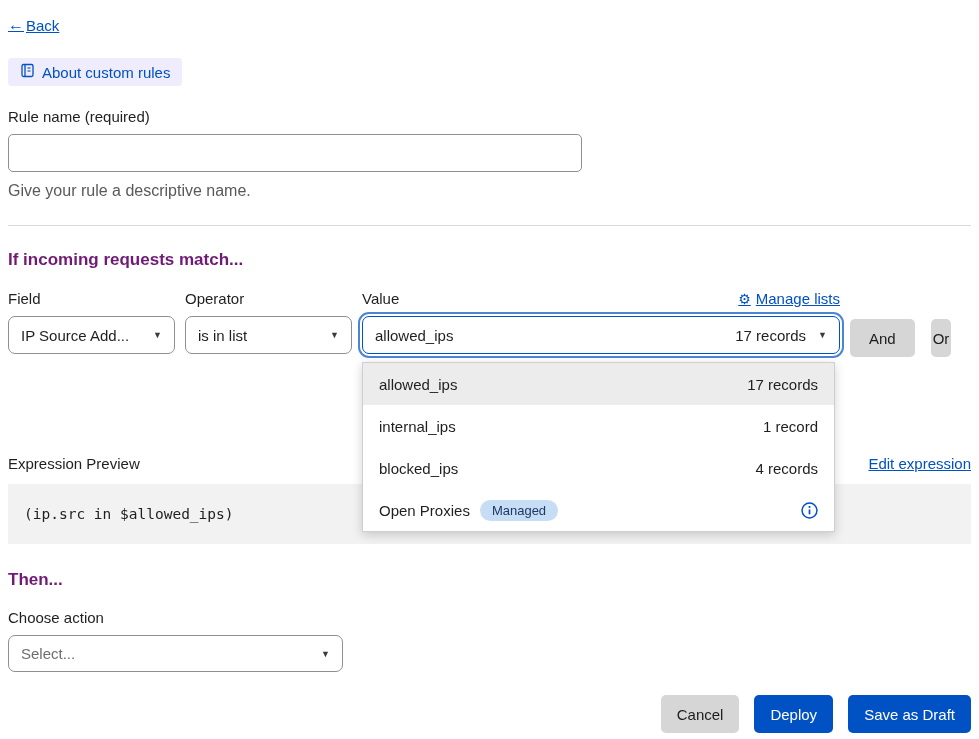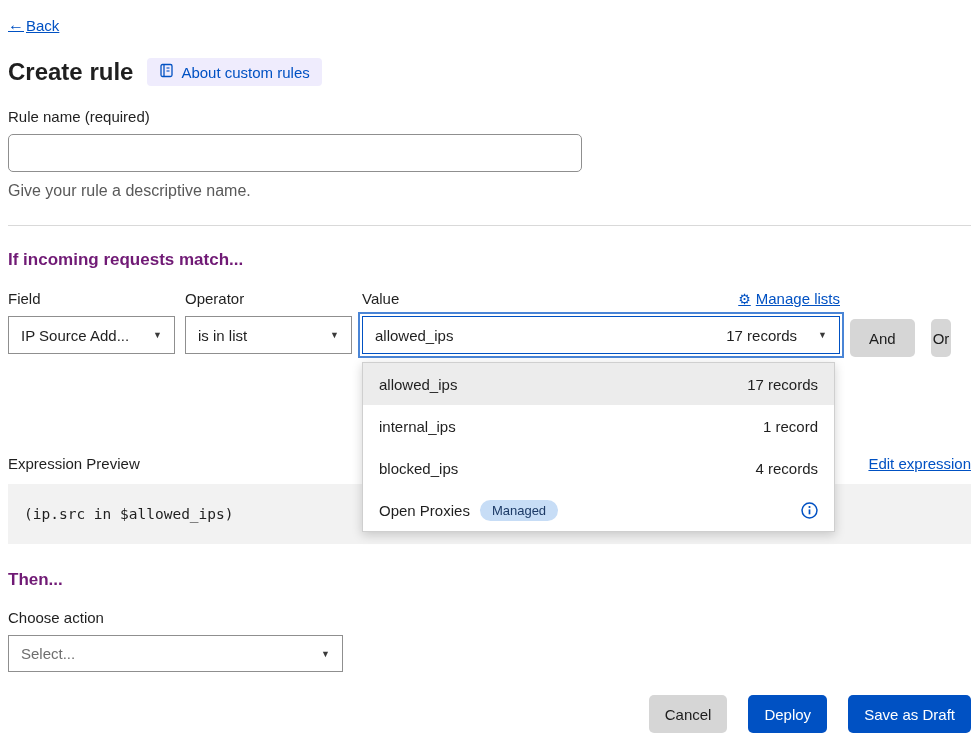--- a/index.html
+++ b/index.html
@@ -44,23 +44,23 @@
   .divider { border: none; border-top: 1px solid #d9d9d9; margin: 25px 0 0 0; }
 
   .section-heading { font-size: 17px; font-weight: bold; margin: 24px 0 0 0; color: #701a75; }
 
   
   .match-area { margin-top: 20px; }
   .match-row { display: flex; align-items: flex-start; gap: 10px; }
   .col { display: flex; flex-direction: column; }
   .col .col-label { font-size: 15px; margin-bottom: 9px; }
   .select {
-    height: 38px; border: 1px solid #8f8f8f; border-radius: 0;
+    height: 38px; border: 1px solid #8f8f8f; border-radius: 7px;
     background: #fff; display: flex; align-items: center;
-    padding: 0 12px; font-size: 15px; cursor: pointer; gap: 17px;
+    padding: 0 12px; font-size: 15px; cursor: pointer; gap: 8px;
   }
   .select .select-value { flex: 1; white-space: nowrap; overflow: hidden; text-overflow: ellipsis; }
   .chevron { font-size: 9px; color: #3a3a3a; flex: none; }
   .field-select { width: 167px; }
   .operator-select { width: 167px; }
   .value-col { width: 478px; position: relative; }
   .value-header { display: flex; justify-content: space-between; align-items: center; margin-bottom: 9px; }
   .manage-lists { display: inline-flex; align-items: center; gap: 5px; font-size: 15px; }
   .gear-glyph { font-size: 14px; color: #0051c3; text-decoration: none; }
   .value-select {
@@ -110,36 +110,35 @@
     font-size: 14.5px; color: #1f1f1f;
   }
 
   
   .then-heading { margin-top: 26px; }
   .action-label { margin-top: 19px; margin-bottom: 0; }
   .action-select { width: 335px; margin-top: 9px; height: 37px; }
   .placeholder-text { color: #6e6e6e; }
 
   
-  .footer-actions { display: flex; justify-content: flex-end; gap: 21px; margin-top: 23px; }
+  .footer-actions { display: flex; justify-content: flex-end; gap: 15px; margin-top: 23px; }
 </style>
 </head>
 <body>
 
 <div class="page">
 
   
   <a class="link back-link">
     <span class="back-arrow">←</span>
     <span>Back</span>
   </a>
 
   
   <div class="title-row">
-    <h1 class="page-title">Create rule</h1>
     <a class="about-pill">
       <span class="icon">
         <svg width="15" height="15" viewBox="0 0 15 15">
             <rect x="2" y="1.5" width="11" height="12" rx="1.5" fill="none" stroke="#0051c3" stroke-width="1.3"></rect>
             <line x1="5" y1="1.5" x2="5" y2="13.5" stroke="#0051c3" stroke-width="1.3"></line>
             <line x1="7.5" y1="5" x2="10.5" y2="5" stroke="#0051c3" stroke-width="1.1"></line>
             <line x1="7.5" y1="8" x2="10.5" y2="8" stroke="#0051c3" stroke-width="1.1"></line>
           </svg>
       </span>
       <span class="pill-label">About custom rules</span>

